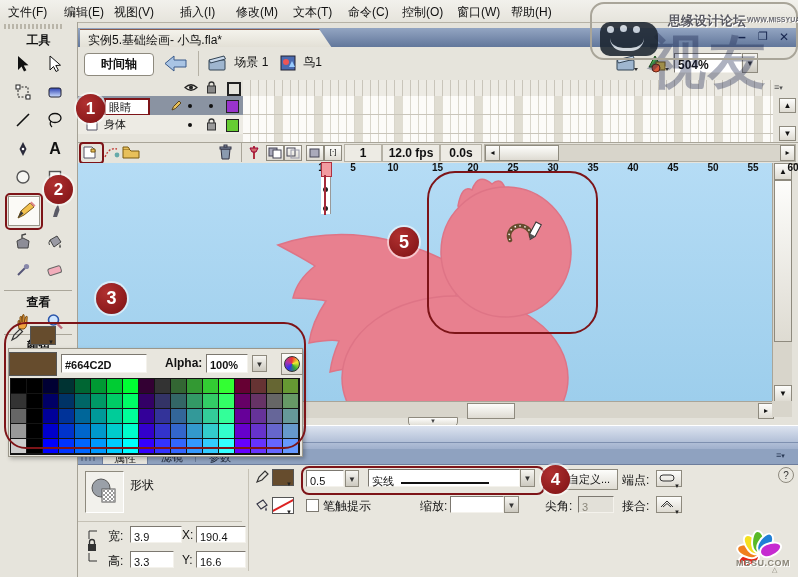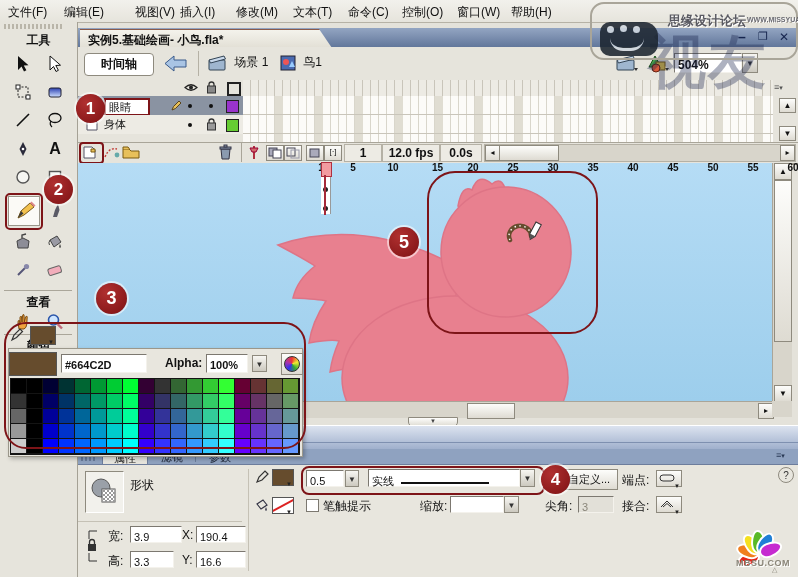--- a/index.html
+++ b/index.html
@@ -25,21 +25,21 @@
       border:2px solid #fff;position:absolute;left:24px;top:14px;transform-origin:50% 100%;}
 </style>
 </head>
 <body>
 
 <div id="screen">
 
   <div class="a" style="left:0;top:0;width:798px;height:22px;background:linear-gradient(#F2F1EC,#E6E4DC);border-bottom:1px solid #b6b2a6;">
     <div class="a lbl" style="left:8px;top:4px;">文件(F)</div>
     <div class="a lbl" style="left:64px;top:4px;">编辑(E)</div>
-    <div class="a lbl" style="left:135px;top:4px;">视图(V)</div>
+    <div class="a lbl" style="left:114px;top:4px;">视图(V)</div>
     <div class="a lbl" style="left:180px;top:4px;">插入(I)</div>
     <div class="a lbl" style="left:236px;top:4px;">修改(M)</div>
     <div class="a lbl" style="left:293px;top:4px;">文本(T)</div>
     <div class="a lbl" style="left:348px;top:4px;">命令(C)</div>
     <div class="a lbl" style="left:402px;top:4px;">控制(O)</div>
     <div class="a lbl" style="left:457px;top:4px;">窗口(W)</div>
     <div class="a lbl" style="left:511px;top:4px;">帮助(H)</div>
   </div>
 
   <div class="a" style="left:0;top:22px;width:77px;height:555px;background:#E6E4DC;border-right:1px solid #a5a195;">
@@ -160,21 +160,21 @@
           <circle cx="8.5" cy="8" r="5" fill="#cfe6ff" stroke="#2a55aa" stroke-width="1.6"></circle>
           <line x1="12.5" y1="12" x2="17" y2="16.5" stroke="#c06a7a" stroke-width="2.4"></line>
         </svg>
     </div>
     <div class="a seg" style="left:4px;top:312px;width:68px;"></div>
     <div class="a lbl" style="left:0;top:316px;width:77px;text-align:center;font-weight:bold;">颜色</div>
   </div>
 
   <div class="a" style="left:78px;top:28px;width:720px;height:19px;background:linear-gradient(#93a5c2,#62779b);">
     <div class="a" style="left:2px;top:1px;width:252px;height:18px;background:linear-gradient(#f4f3ec,#e2dfd5);
-                clip-path:polygon(0 0,calc(100% - 13px) 0,100% 100%,0 100%);border-top:1px solid #8a5a4a;font-weight:bold;">
+                clip-path:polygon(0 0,calc(100% - 13px) 0,100% 100%,0 100%);border-top:1px solid #8a5a4a;">
       <span class="lbl" style="position:absolute;left:8px;top:2px;font-size:12px;">实例5.基础绘画- 小鸟.fla*</span>
     </div>
     <div class="a" style="left:655px;top:1px;width:18px;height:16px;color:#16254e;font-weight:bold;font-size:14px;text-align:center;">–</div>
     <div class="a" style="left:676px;top:2px;width:18px;height:16px;color:#16254e;font-weight:bold;font-size:11px;text-align:center;">❐</div>
     <div class="a" style="left:697px;top:2px;width:18px;height:16px;color:#16254e;font-weight:bold;font-size:12px;text-align:center;">✕</div>
   </div>
 
   <div class="a" style="left:78px;top:47px;width:720px;height:33px;background:#E6E4DC;border-bottom:1px solid #a9a599;">
     <div class="a bt" style="left:6px;top:6px;width:68px;height:21px;border-radius:4px;background:#fff;text-align:center;">
       <span class="lbl" style="line-height:21px;font-weight:bold;">时间轴</span>

